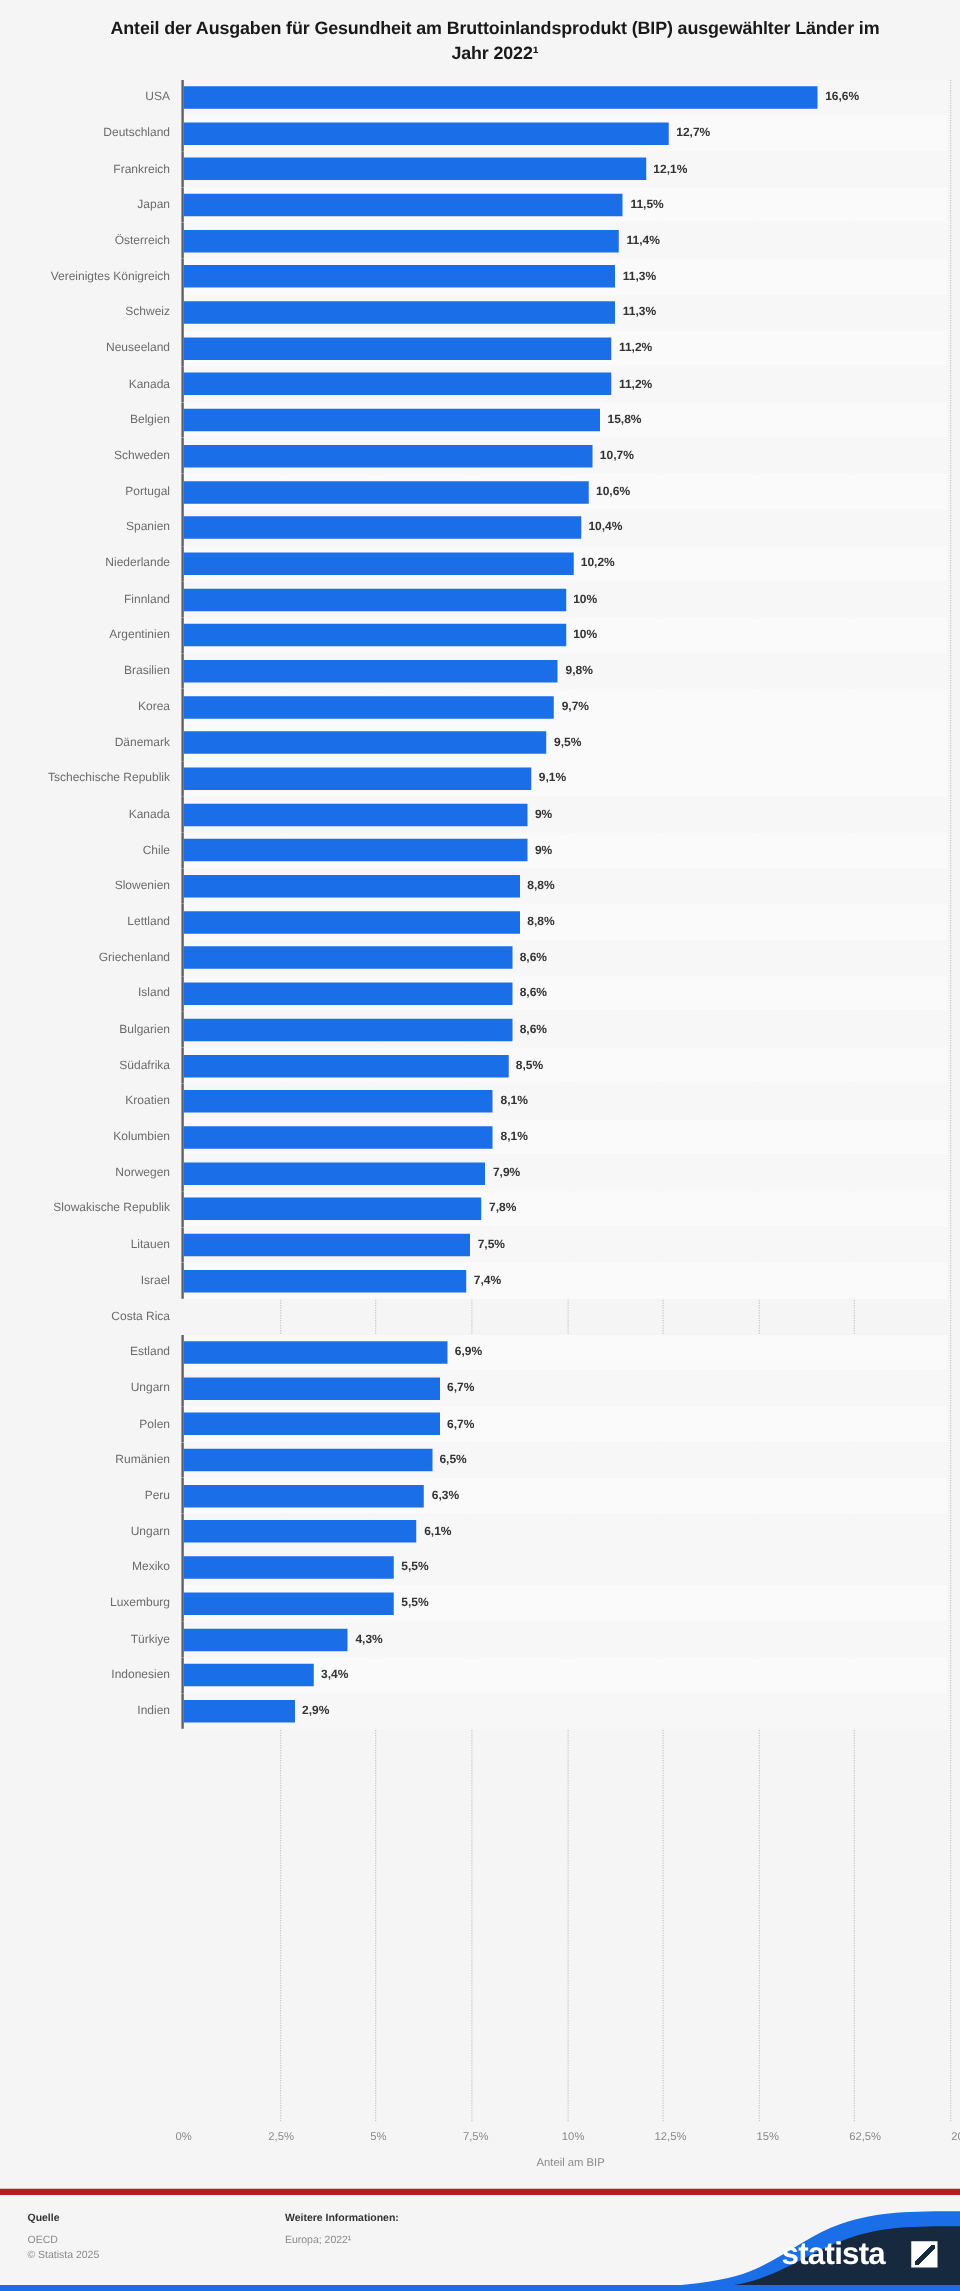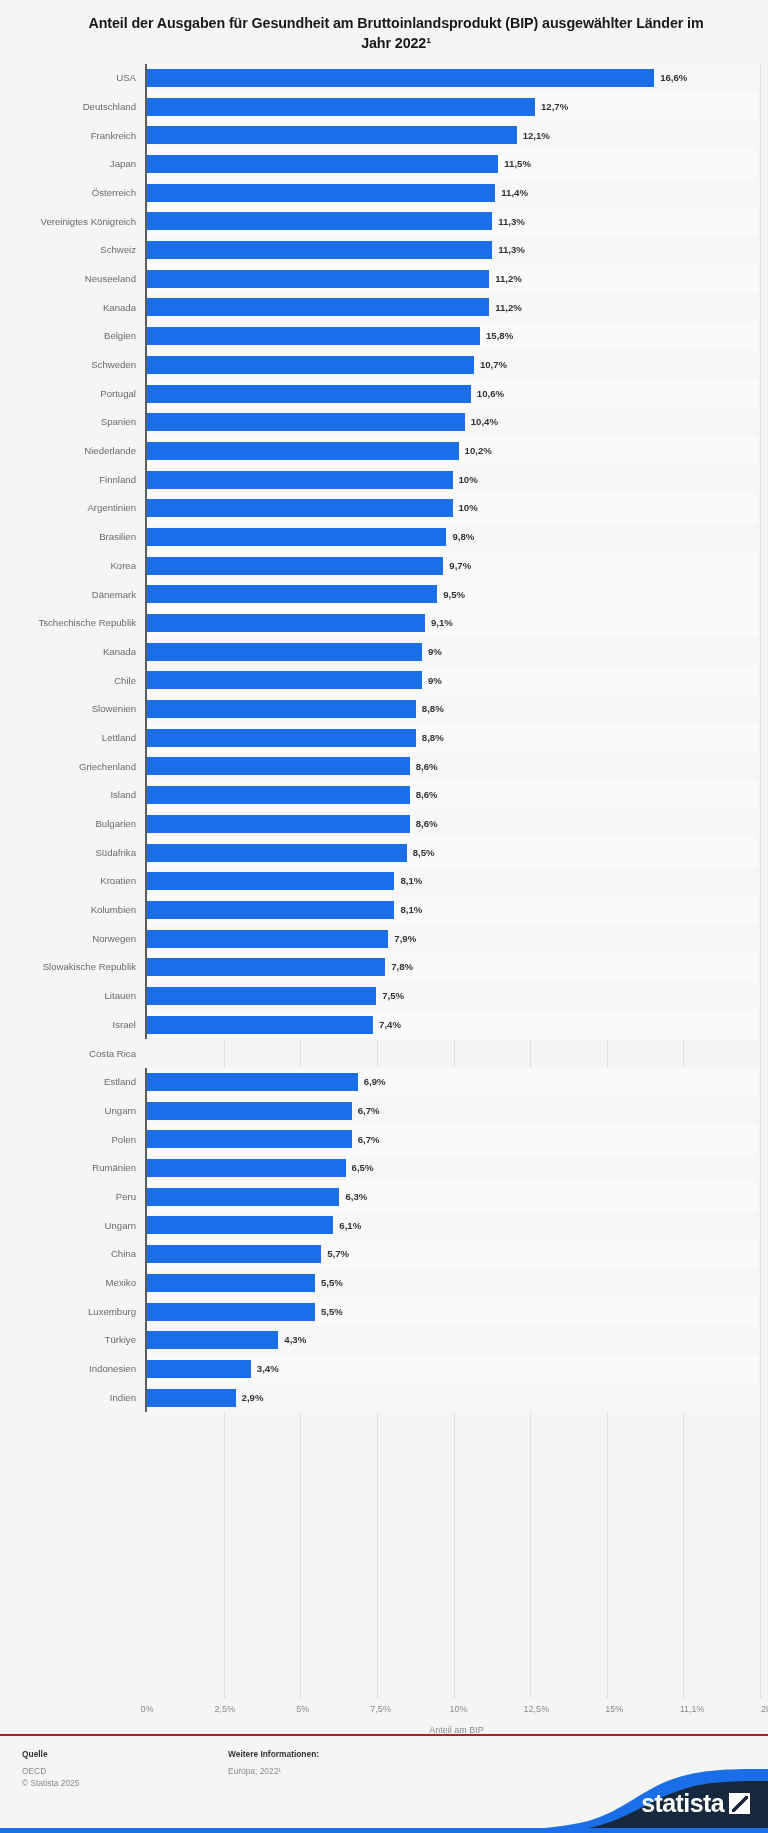--- a/index.html
+++ b/index.html
@@ -153,23 +153,23 @@
     font-size: 9px;
     color: #8a8a8a;
     margin-top: 2px;
     padding-left: 145px;
   }
 
   
   .footer {
     position: absolute;
     left: 0; right: 0; bottom: 0;
-    height: 99px;
+    height: 82px;
     background: #f5f5f5;
-    border-top: 2px solid #b91c1c;
+    border-top: 5px solid #b91c1c;
   }
   .footer-cols {
     display: flex;
     padding: 13px 0 0 22px;
   }
   .fcol { margin-right: 0; }
   .fcol.src { width: 206px; }
   .fhead {
     font-size: 8.4px;
     font-weight: bold;
@@ -195,20 +195,21 @@
     position: absolute;
     right: 18px;
     bottom: 17px;
     font-size: 25px;
     font-weight: bold;
     color: #ffffff;
     letter-spacing: -0.6px;
     display: flex;
     align-items: center;
     line-height: 1;
+    gap: 16px;
   }
   .logo-mark {
     display: inline-block;
     width: 21px;
     height: 21px;
     background: #ffffff;
     margin-left: 5px;
     position: relative;
   }
   .logo-mark::after {
@@ -524,27 +525,20 @@
               <div class="val-label">6,3%</div>
             </div>
           </div>
           <div class="row">
             <div class="cat-label">Ungarn</div>
             <div class="row-track">
               <div class="bar" title="Irland: 6,1%" style="width: 30.5%;"></div>
               <div class="val-label">6,1%</div>
             </div>
           </div>
-          <div class="row alt">
-            <div class="cat-label">China</div>
-            <div class="row-track">
-              <div class="bar" title="China: 5,7%" style="width: 28.5%;"></div>
-              <div class="val-label">5,7%</div>
-            </div>
-          </div>
           <div class="row">
             <div class="cat-label">Mexiko</div>
             <div class="row-track">
               <div class="bar" title="Mexiko: 5,5%" style="width: 27.5%;"></div>
               <div class="val-label">5,5%</div>
             </div>
           </div>
           <div class="row alt">
             <div class="cat-label">Luxemburg</div>
             <div class="row-track">
@@ -579,21 +573,21 @@
 
   <div class="xaxis">
     <div class="xaxis-inner" id="xaxis-inner">
         <div class="xtick" style="left: calc(0% + 2px);">0%</div>
         <div class="xtick" style="left: calc(12.5% + 2px);">2,5%</div>
         <div class="xtick" style="left: calc(25% + 2px);">5%</div>
         <div class="xtick" style="left: calc(37.5% + 2px);">7,5%</div>
         <div class="xtick" style="left: calc(50% + 2px);">10%</div>
         <div class="xtick" style="left: calc(62.5% + 2px); text-align: center;">12,5%</div>
         <div class="xtick" style="left: calc(75% + 2px);">15%</div>
-        <div class="xtick" style="left: calc(87.5% + 2px);">11,1%</div>
+        <div class="xtick" style="left: calc(87.5% + 2px);">62,5%</div>
         <div class="xtick" style="left: calc(100% + 2px);">20%</div>
       </div>
   </div>
   <div class="xaxis-title">Anteil am BIP</div>
 
   <div class="footer">
     <div class="footer-cols">
       <div class="fcol src">
         <div class="fhead">Quelle</div>
         <div class="fline">OECD</div>

